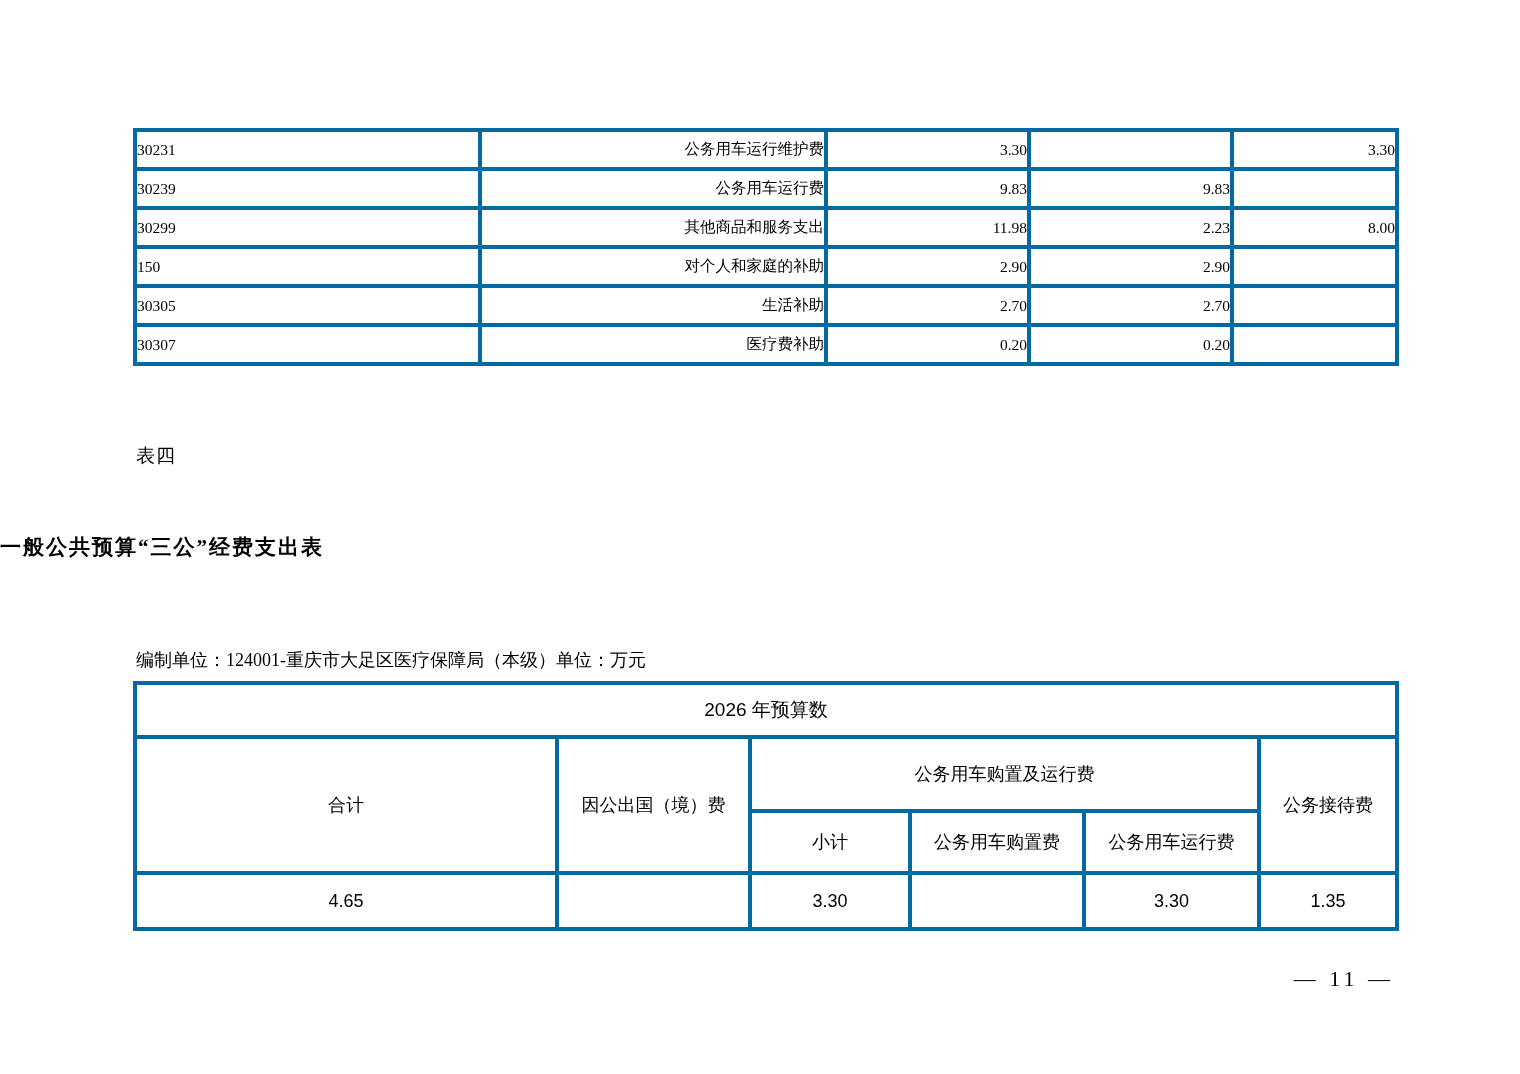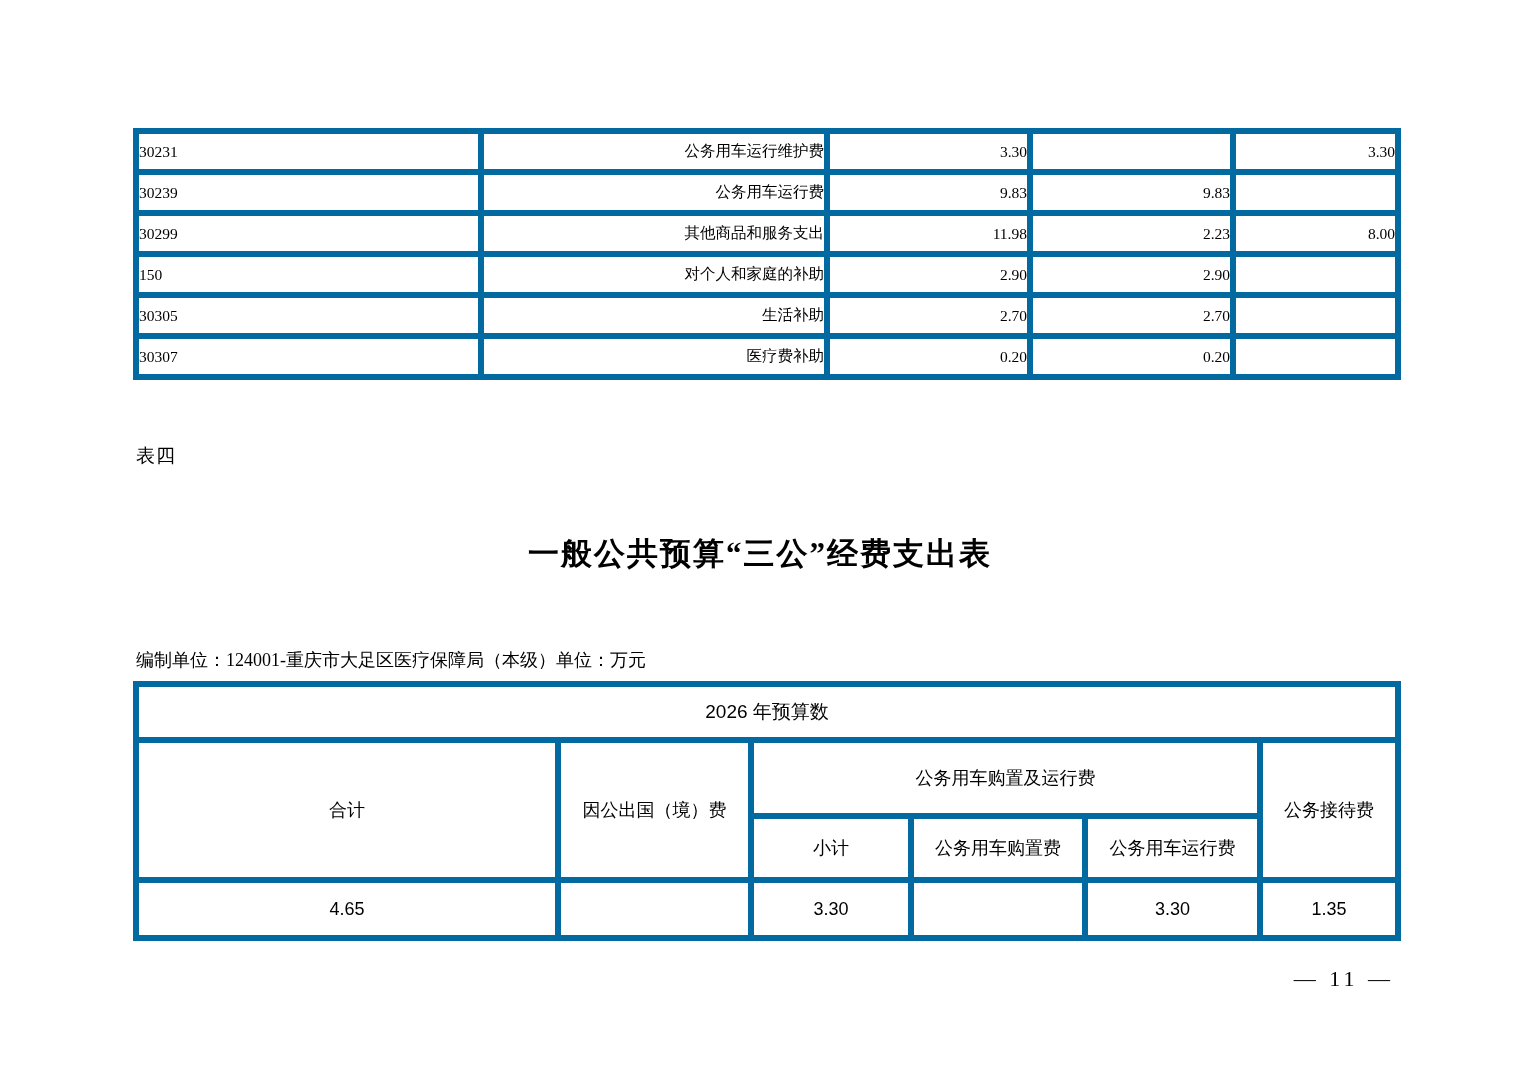--- a/index.html
+++ b/index.html
@@ -28,21 +28,21 @@
     left: 133px;
     top: 128px;
     width: 1262px;
   }
   table.grid {
     border-collapse: collapse;
     width: 100%;
     table-layout: fixed;
   }
   table.grid td, table.grid th {
-    border: 6px solid #0369a1;
+    border: 4px solid #0369a1;
     font-weight: normal;
     padding: 0;
     margin-top: 23px;
   }
   .top-table-wrap td {
     height: 35px;
     font-size: 15.5px;
     font-family: "Liberation Serif", "DejaVu Serif", serif;
   }
   .c-code {
@@ -66,22 +66,21 @@
     font-size: 19px;
     font-family: Liberation Serif, serif;
     letter-spacing: 1px;
   }
 
   .doc-title {
     position: absolute;
     left: 0;
     top: 533px;
     width: 1520px;
-    text-align: center;
-    font-size: 31px;
+    font-size: 21px;
     font-weight: bold;
     letter-spacing: 2px;
     font-family: "Liberation Serif", "DejaVu Serif", serif;
   }
 
   .unit-line {
     position: absolute;
     left: 136px;
     top: 648px;
     width: 1260px;

